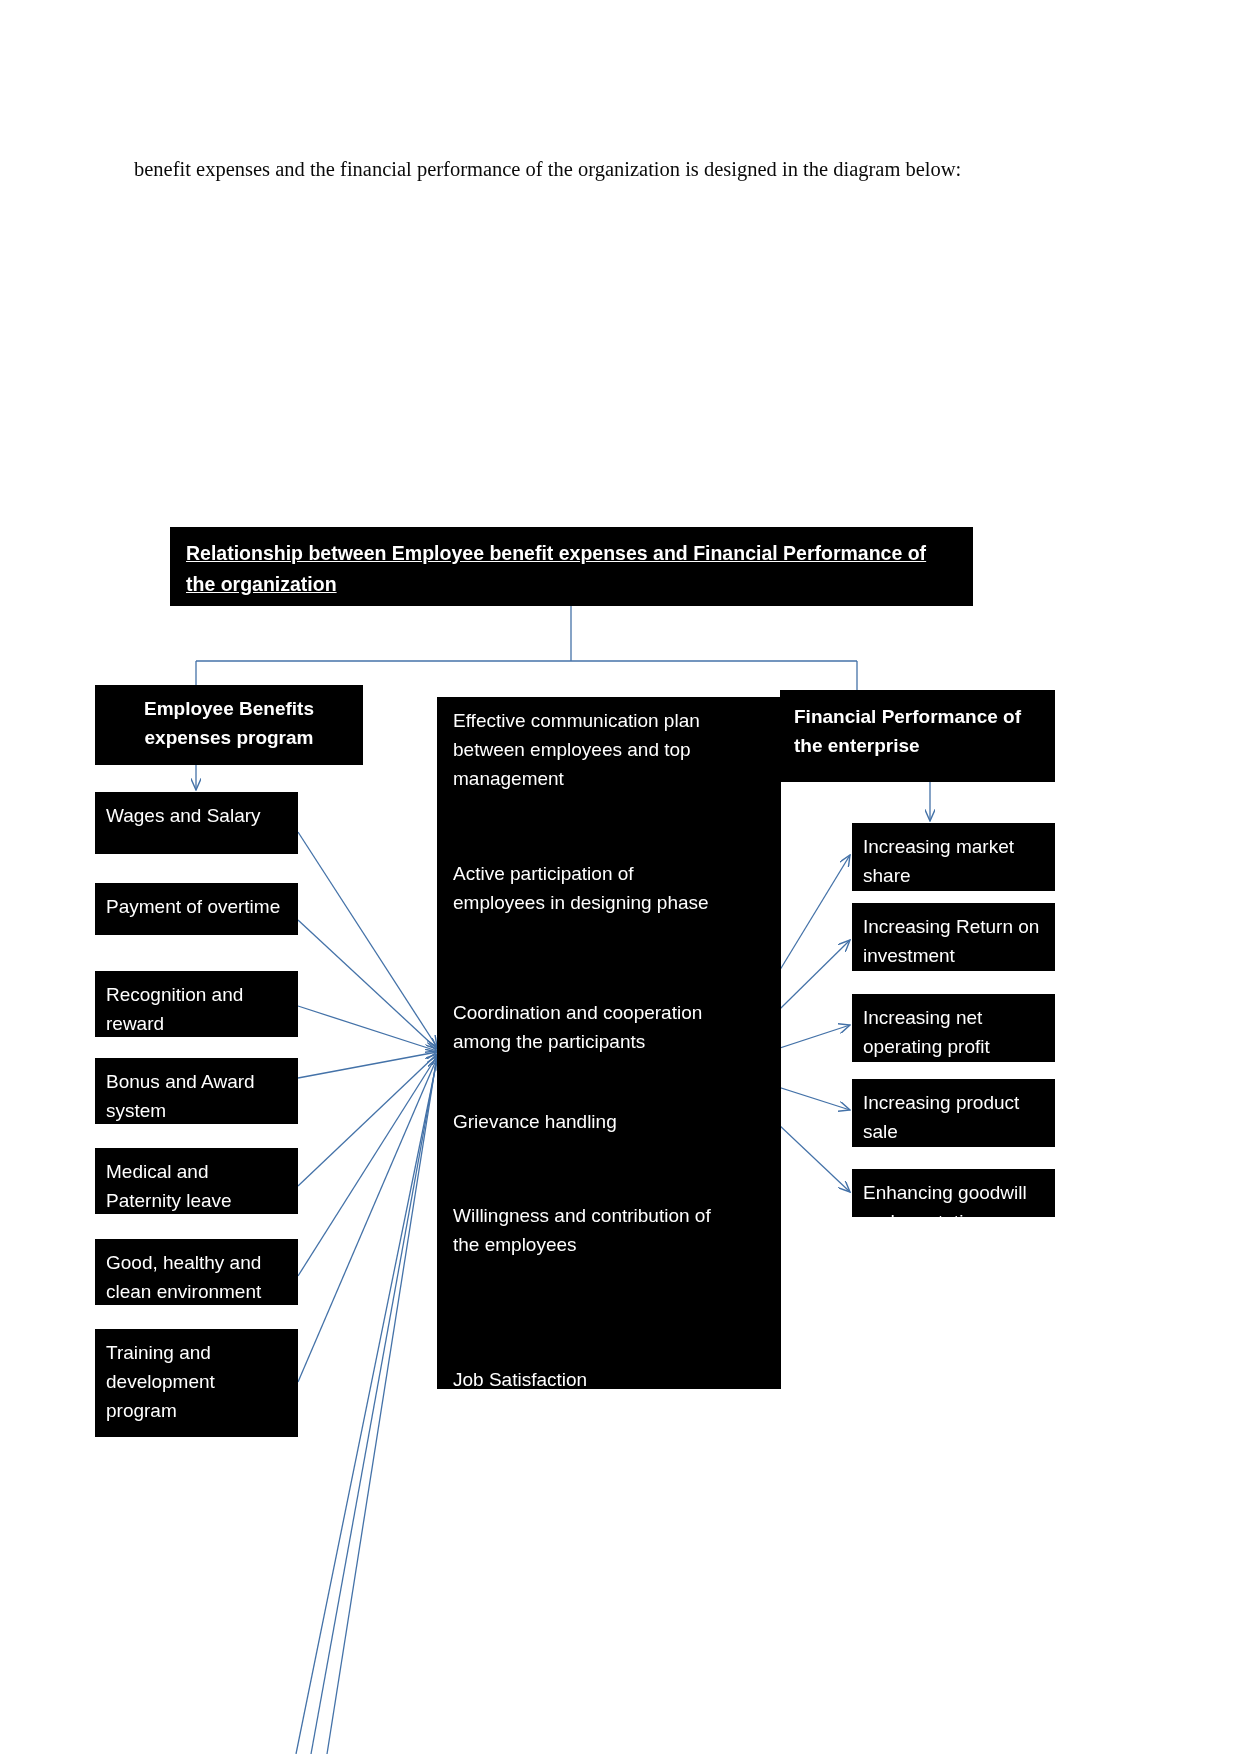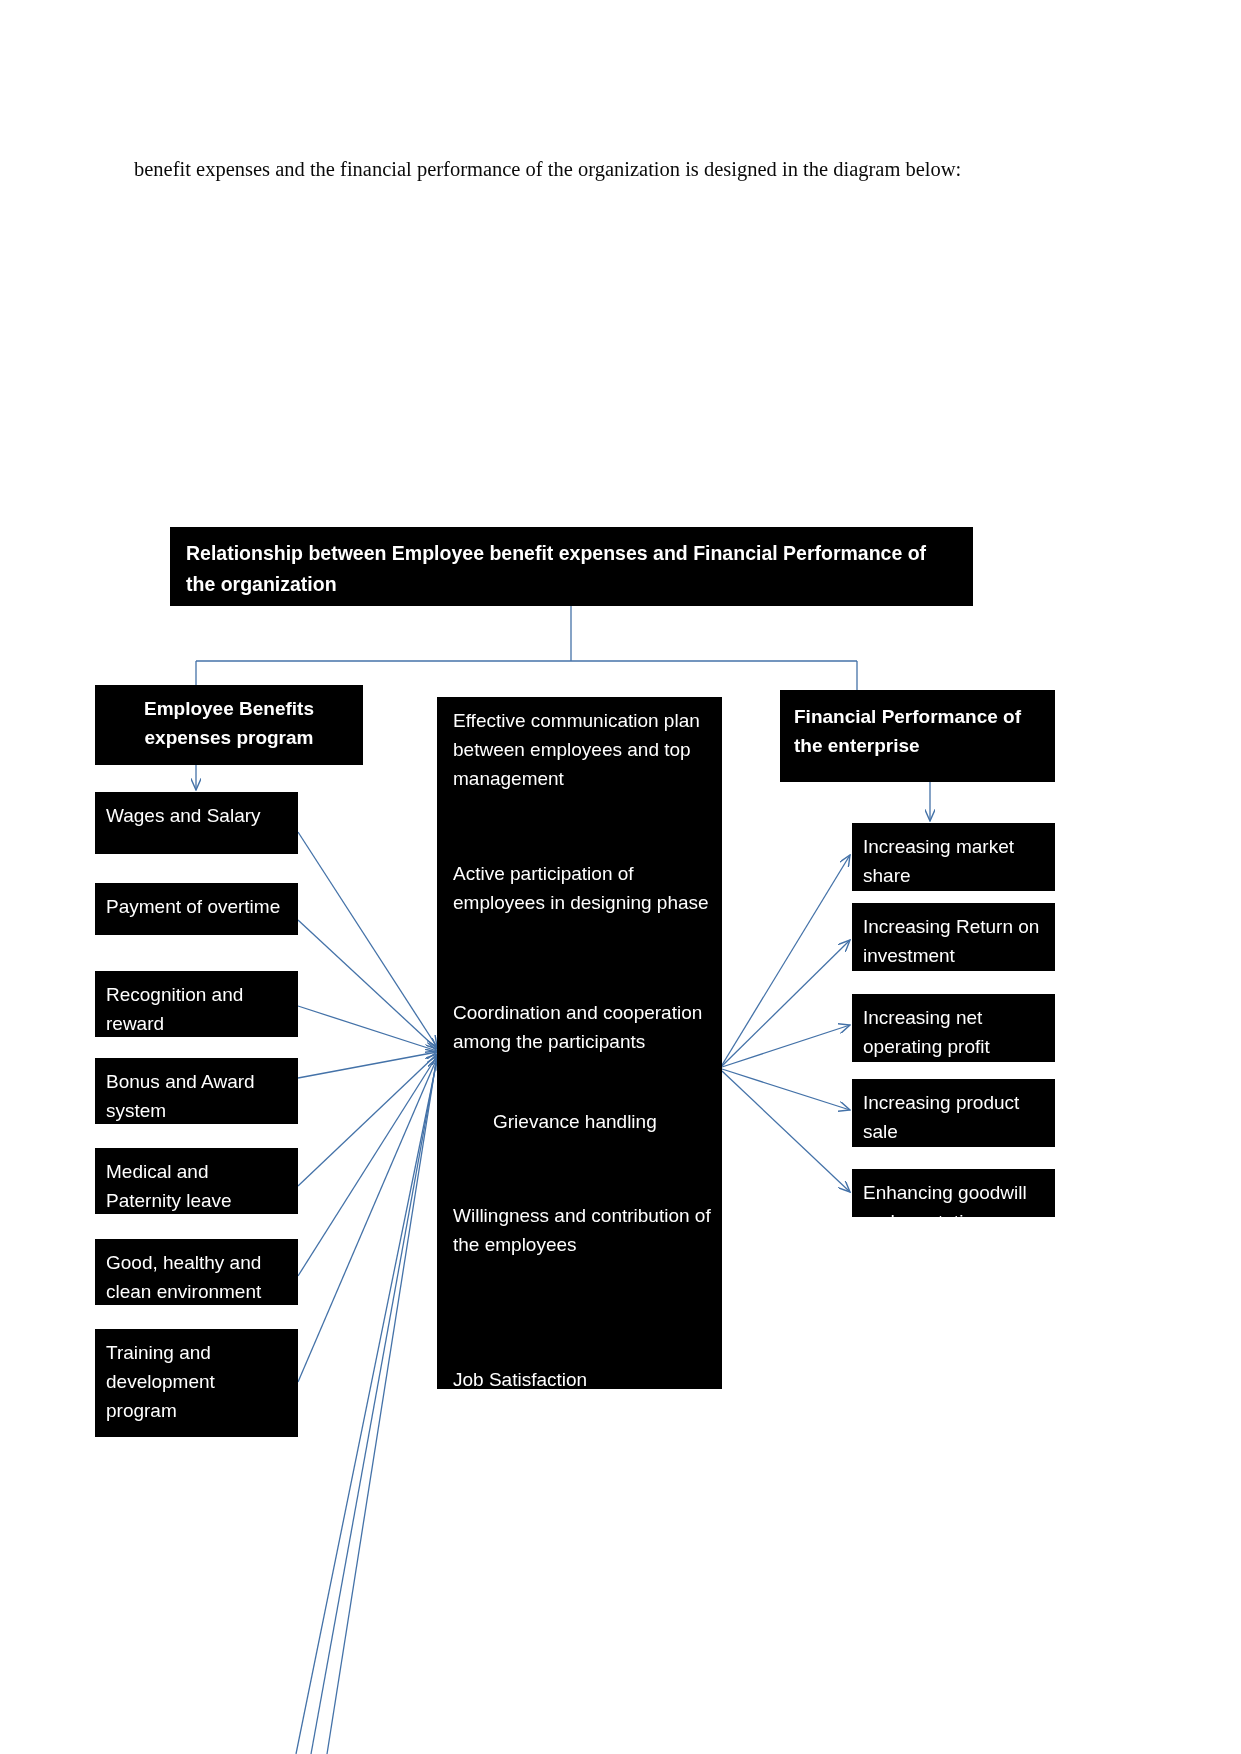--- a/index.html
+++ b/index.html
@@ -59,20 +59,21 @@
 
   
   #title-box {
     left: 170px;
     top: 527px;
     width: 803px;
     height: 79px;
     font-size: 19.5px;
     line-height: 31px;
     padding: 11px 16px;
+    text-decoration: underline;
   }
 
   
   #left-head {
     left: 95px;
     top: 685px;
     width: 268px;
     height: 80px;
     padding: 9px 12px;
     text-align: center;
@@ -81,21 +82,21 @@
   .left-item {
     left: 95px;
     width: 203px;
     padding: 9px 11px;
   }
 
   
   #center-box {
     left: 437px;
     top: 697px;
-    width: 285px;
+    width: 344px;
     height: 692px;
     padding: 0;
   }
   .center-line {
     position: absolute;
     left: 16px;
     width: 258px;
     color: #ffffff;
     font-size: 19px;
     line-height: 29px;
@@ -169,21 +170,21 @@
   <div class="node left-item" style="top:971px;height:66px;">Recognition and reward</div>
   <div class="node left-item" style="top:1058px;height:66px;">Bonus and Award system</div>
   <div class="node left-item" style="top:1148px;height:66px;">Medical and Paternity leave</div>
   <div class="node left-item" style="top:1239px;height:66px;">Good, healthy and clean environment</div>
   <div class="node left-item" style="top:1329px;height:108px;">Training and development program</div>
 
   <div class="node" id="center-box">
     <div class="center-line" style="top:9px;">Effective communication plan between employees and top management</div>
     <div class="center-line" style="top:162px;">Active participation of employees in designing phase</div>
     <div class="center-line" style="top:286px;margin-top:15px;">Coordination and cooperation among the participants</div>
-    <div class="center-line" style="top:410px;margin-left:40px;">Grievance handling</div>
+    <div class="center-line" style="top:410px;">Grievance handling</div>
     <div class="center-line" style="top:504px;">Willingness and contribution of the employees</div>
     <div class="center-line" style="top:656px;margin-top:12px;">Job Satisfaction</div>
   </div>
 
   <div class="node bold" id="right-head">Financial Performance of the enterprise</div>
 
   <div class="node right-item" style="top:823px;height:68px;">Increasing market share</div>
   <div class="node right-item" style="top:903px;height:68px;">Increasing Return on investment</div>
   <div class="node right-item" style="top:994px;height:68px;">Increasing net operating profit</div>
   <div class="node right-item" style="top:1079px;height:68px;">Increasing product sale</div>

